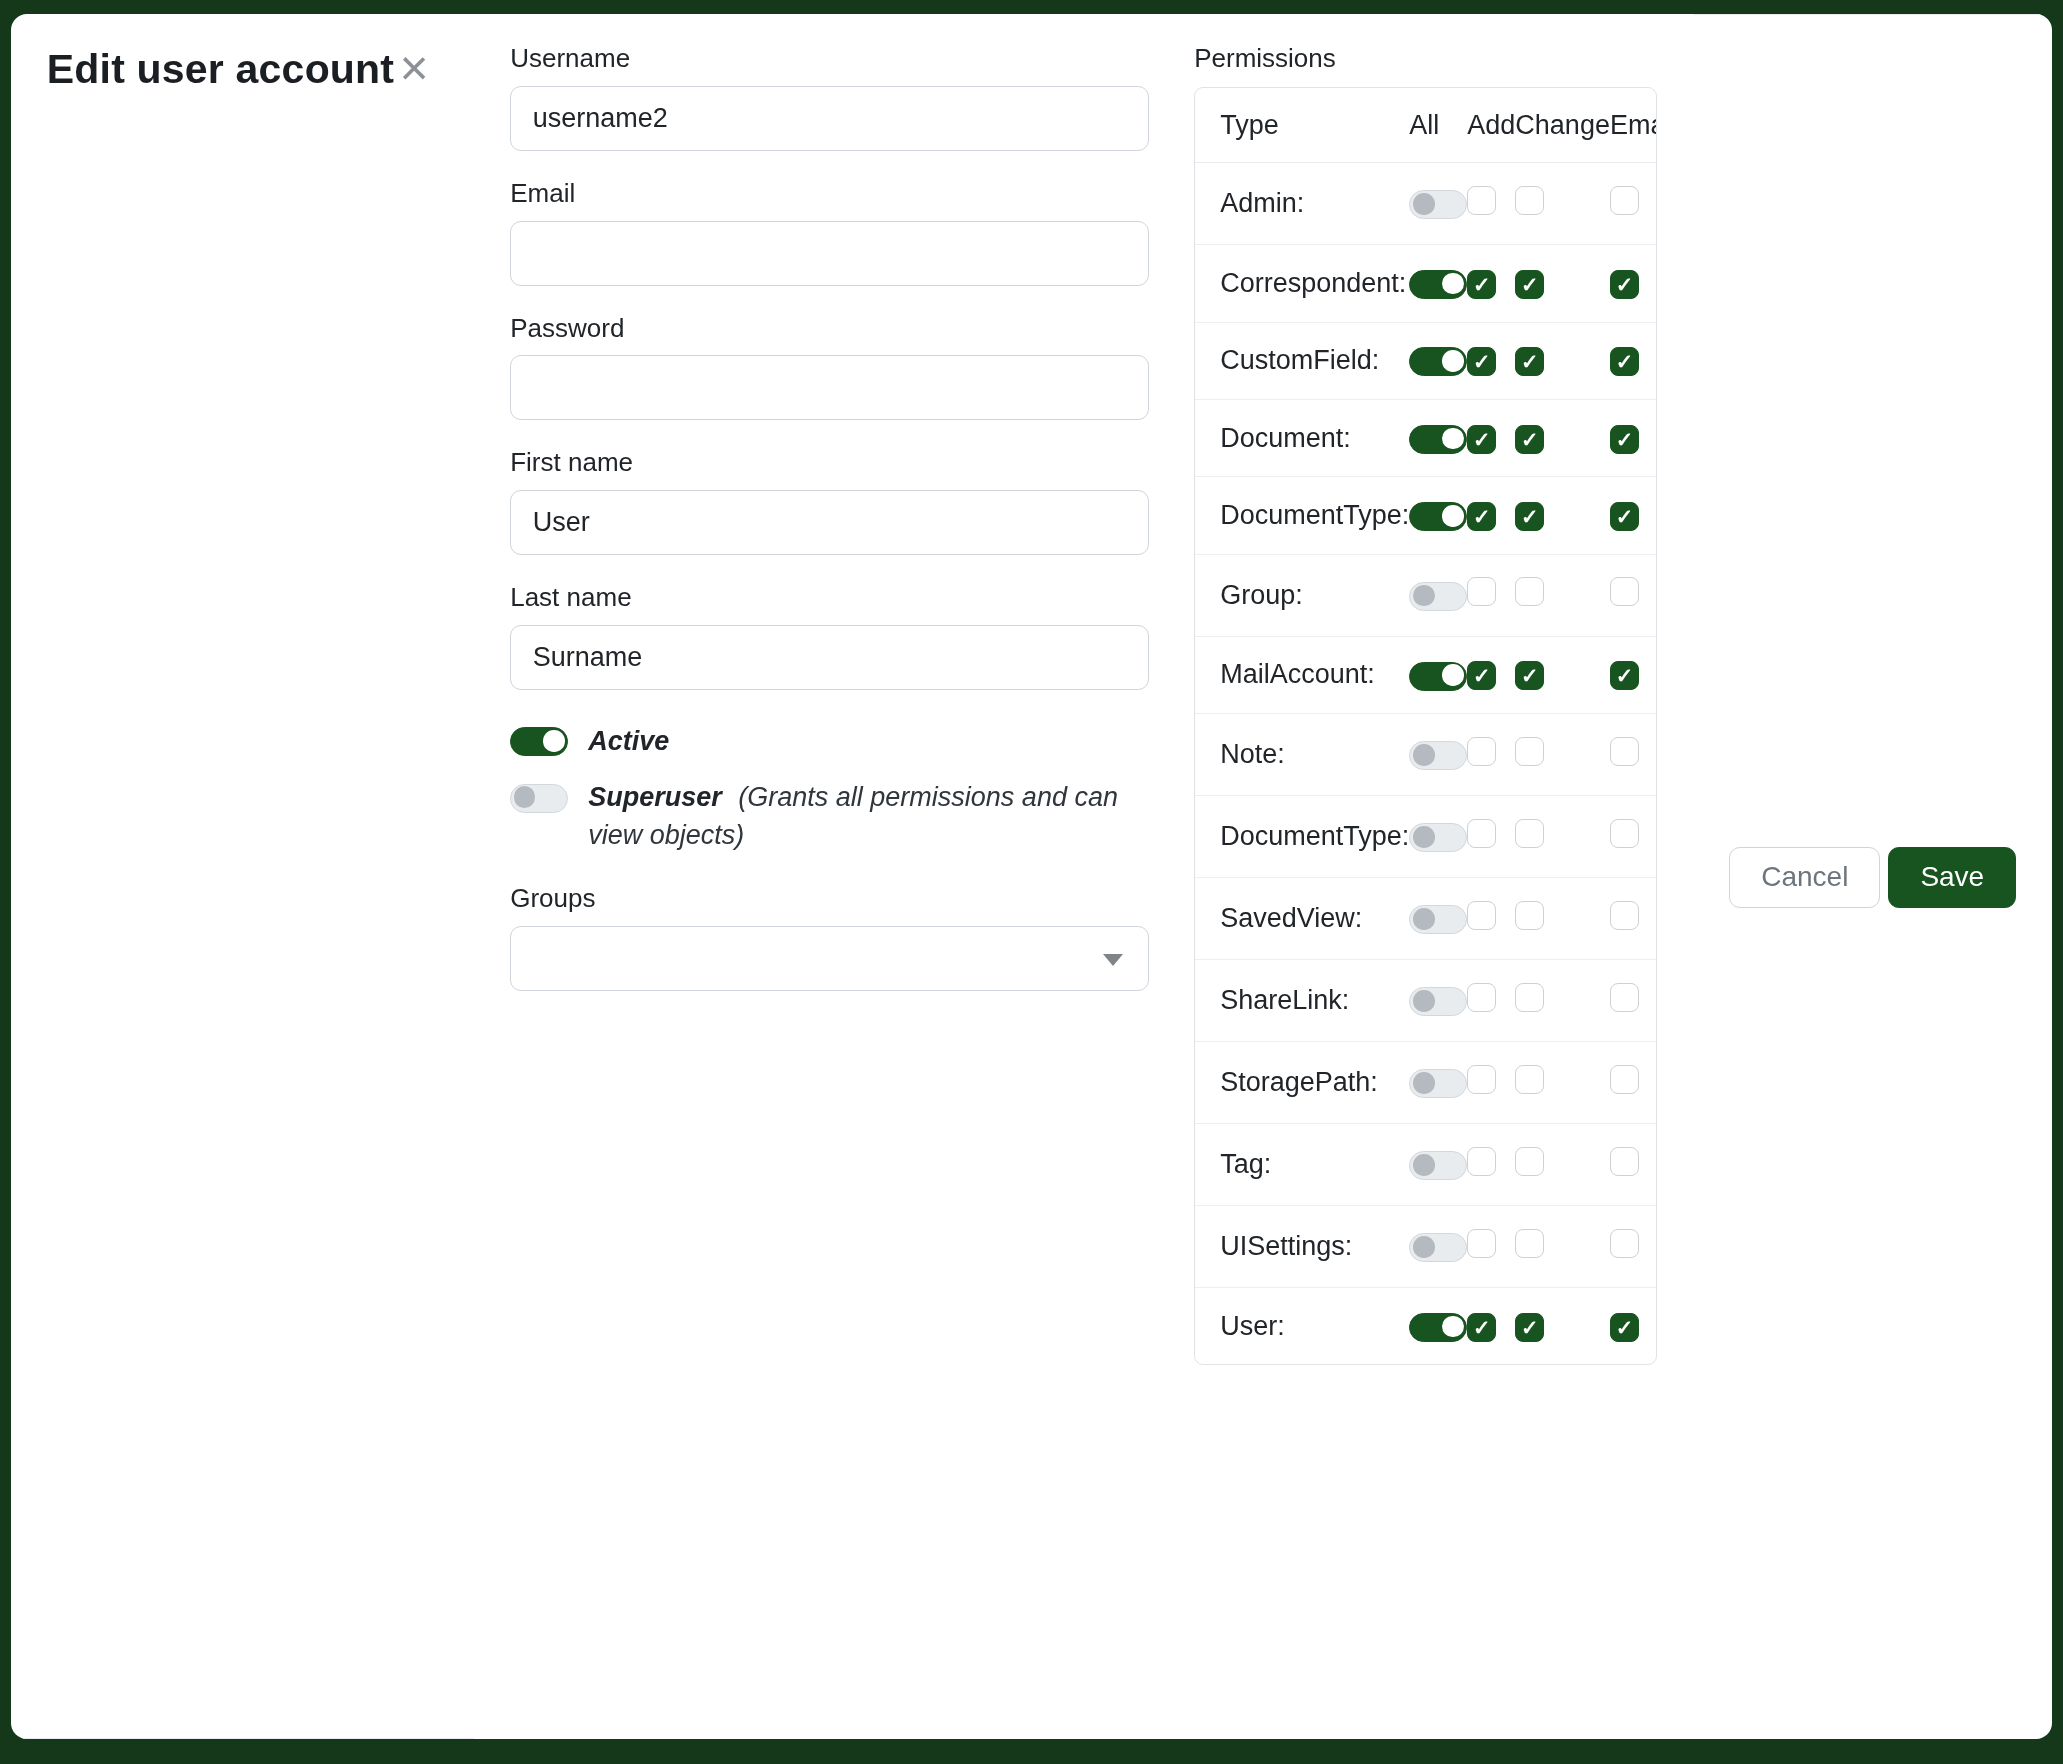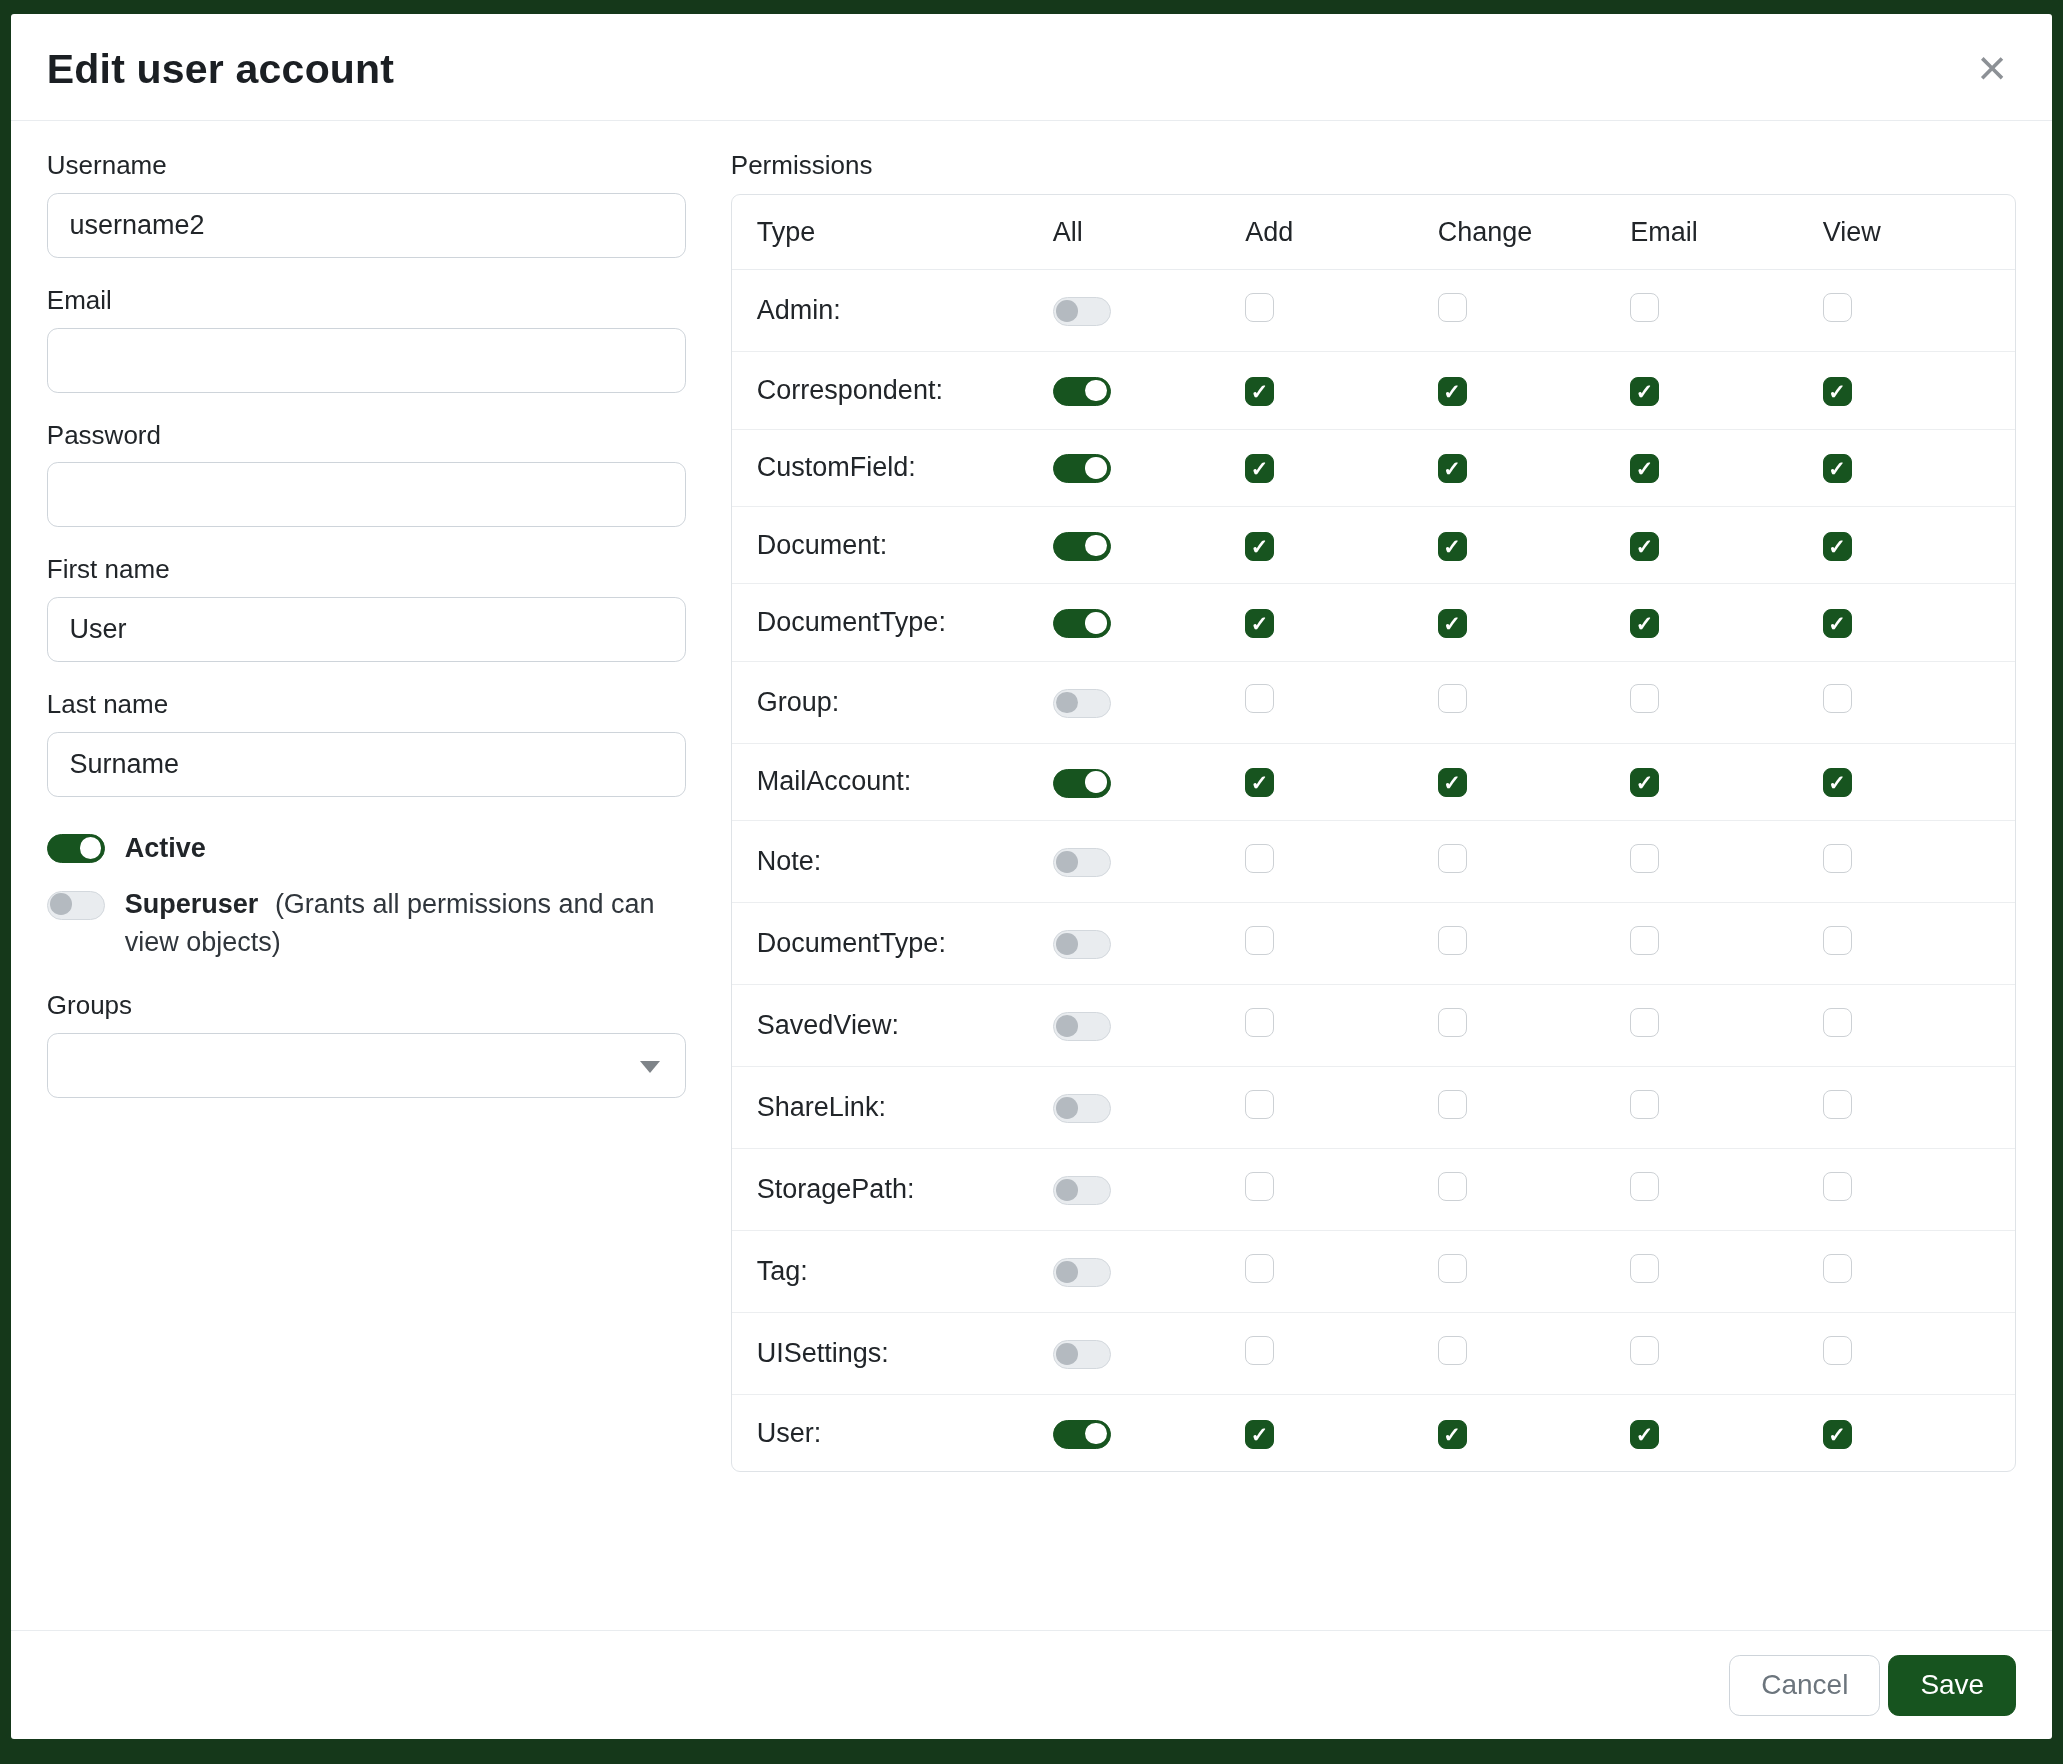--- a/index.html
+++ b/index.html
@@ -8,23 +8,23 @@
     background: #15381a;
     font-family: "Liberation Sans", sans-serif;
     color: #212529;
     position: relative;
     overflow: hidden;
   }
   .modal {
     position: absolute;
     left: 10.8px; right: 10.8px; top: 14.4px; bottom: 25px;
     background: #fff;
-    border-radius: 3px;
-    display: flex;
-    flex-direction: column;
+    border-radius: 16px;
+    display: flex;
+    flex-direction: row;
     overflow: hidden;
   }
   
   .modal-header {
     display: flex;
     justify-content: space-between;
     align-items: flex-start;
     padding: 32px 40px 27px 36px;
     border-bottom: 1.8px solid #e9ecef;
     flex-shrink: 0;
@@ -132,21 +132,21 @@
     line-height: 1;
   }
 
   .check-row {
     display: flex;
     align-items: flex-start;
     margin-bottom: 18px;
   }
   .check-row.first { margin-top: 32px; }
   .check-row .toggle { margin-right: 20px; margin-top: 5.4px; }
-  .check-text { font-size: 27px; line-height: 1.42; }
+  .check-text { font-size: 27px; line-height: 1.42; font-style: italic; }
   .check-label { font-weight: 600; margin-right: 9px; }
   .check-label.normal { font-weight: 600; }
   .check-hint { font-weight: 400; color: #30363c; }
   .groups-group { margin-top: 28px; }
 
   
   .perm-title {
     font-size: 26px;
     margin-bottom: 12.6px;
   }

